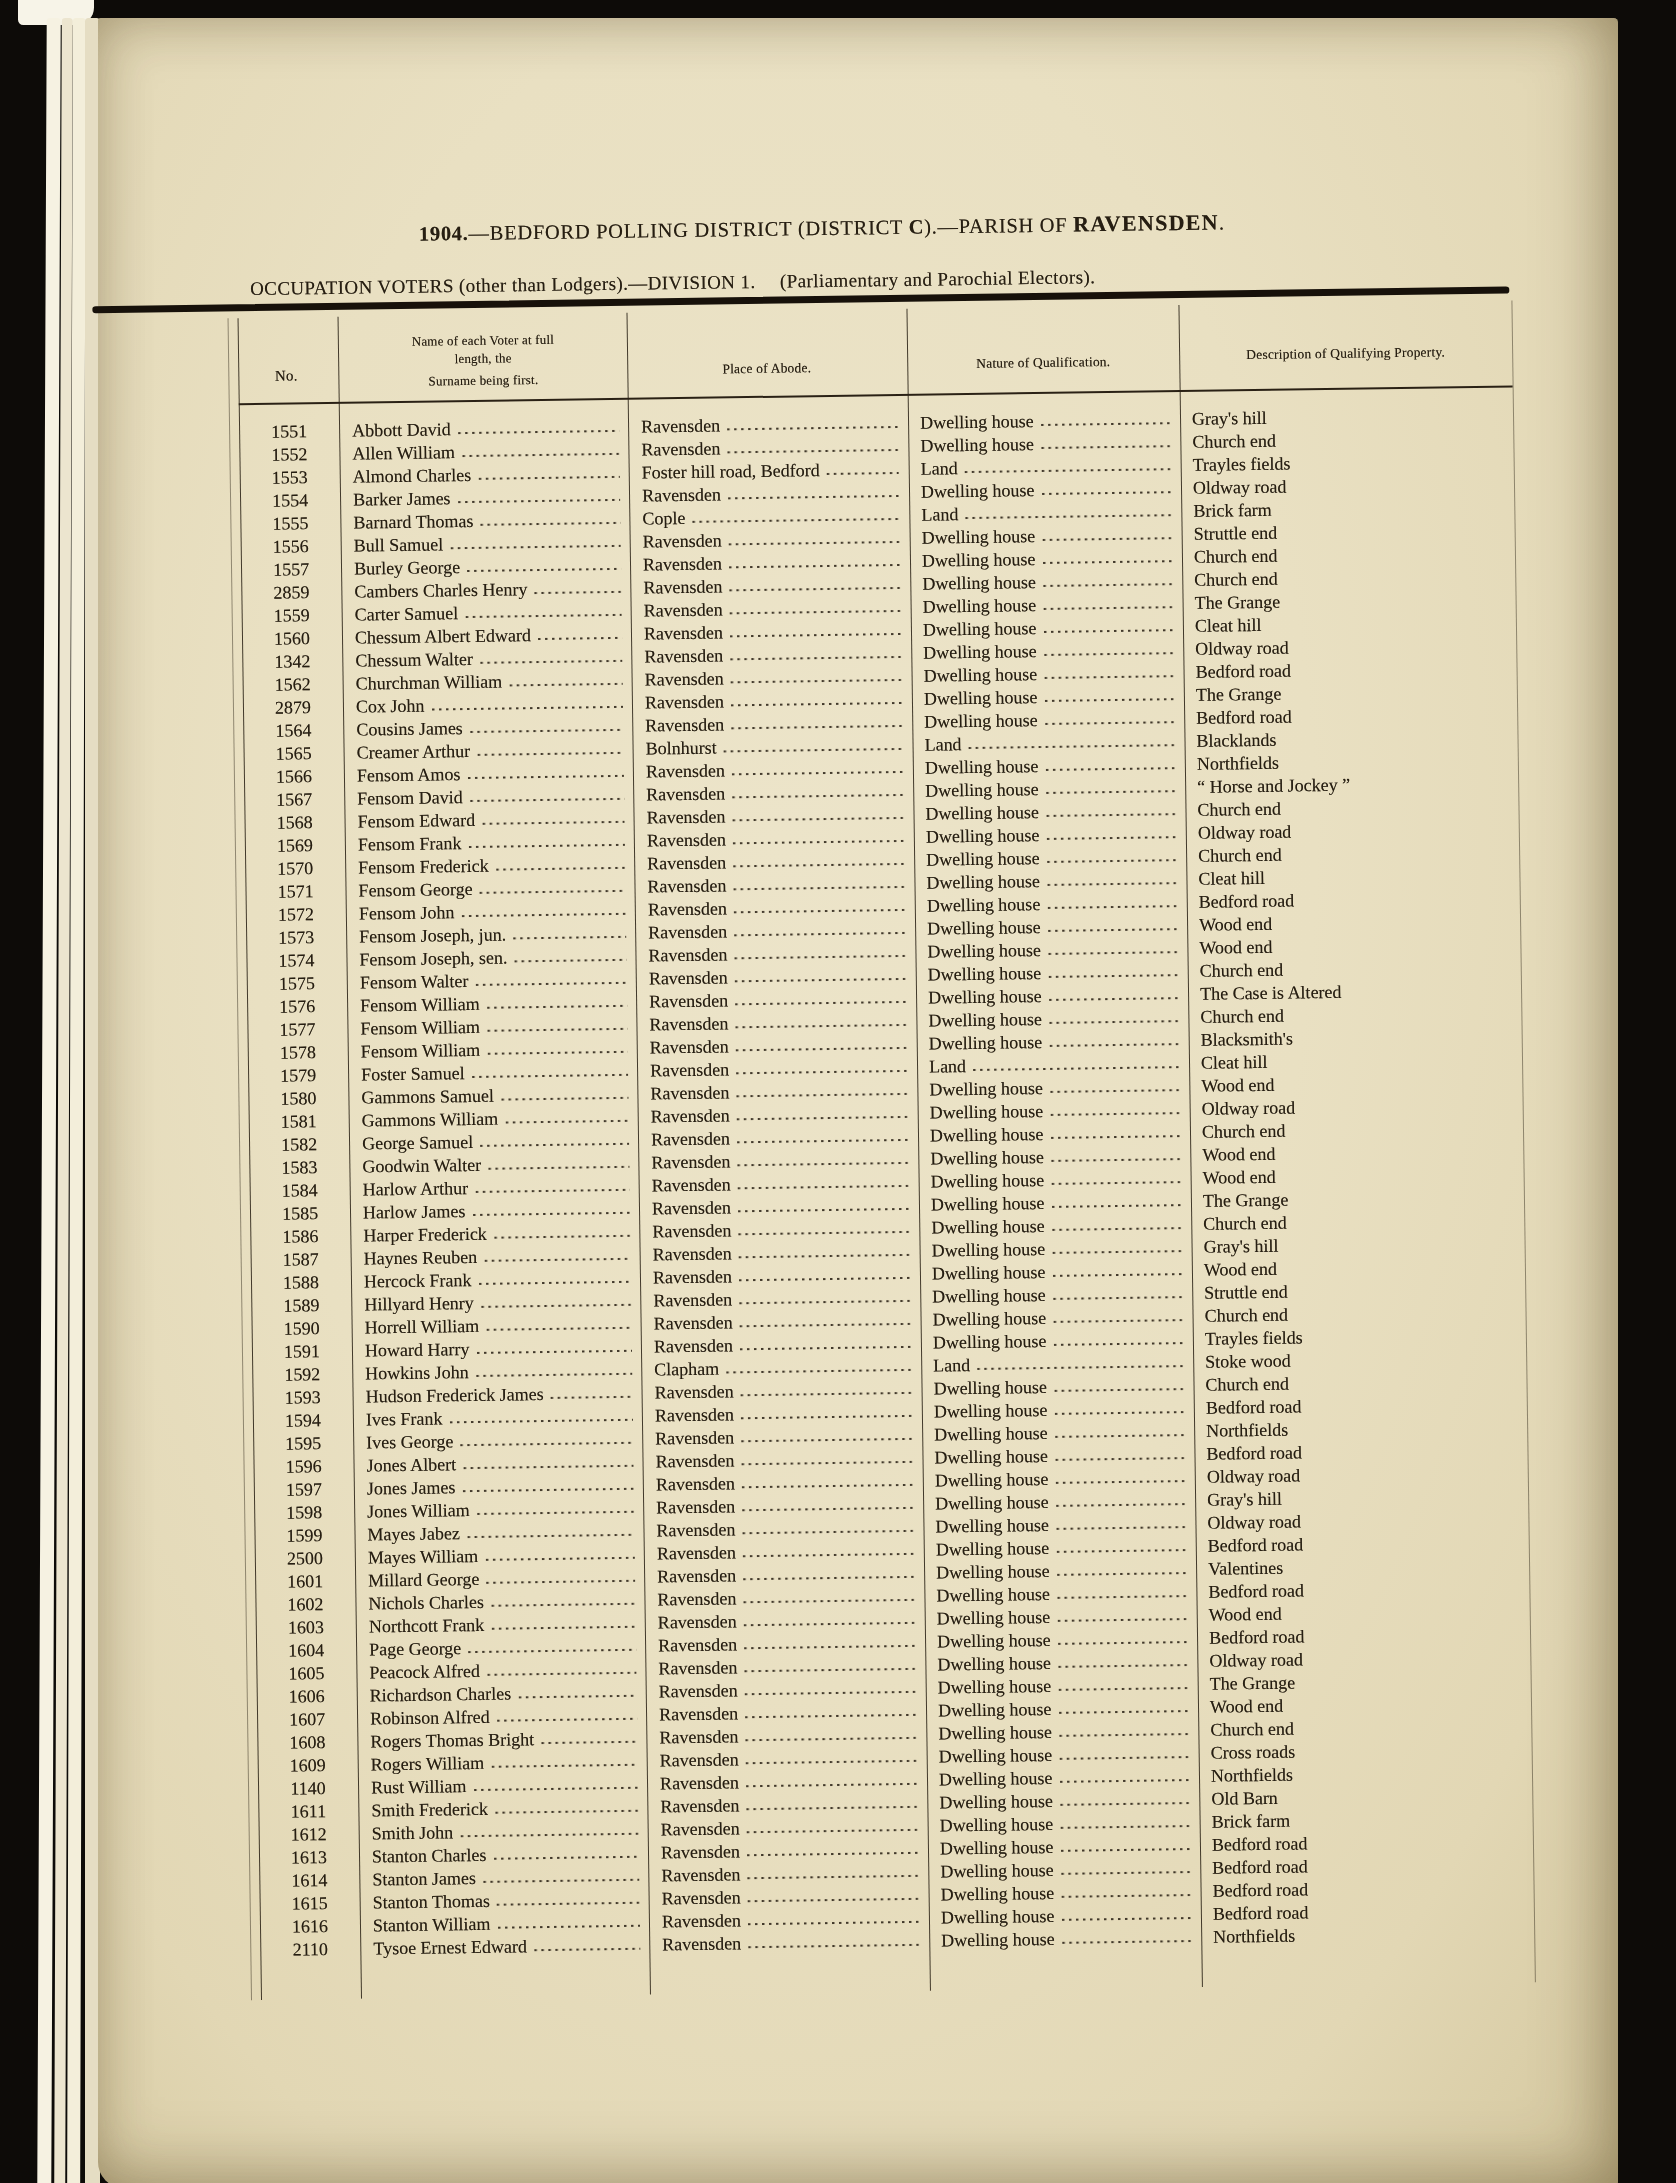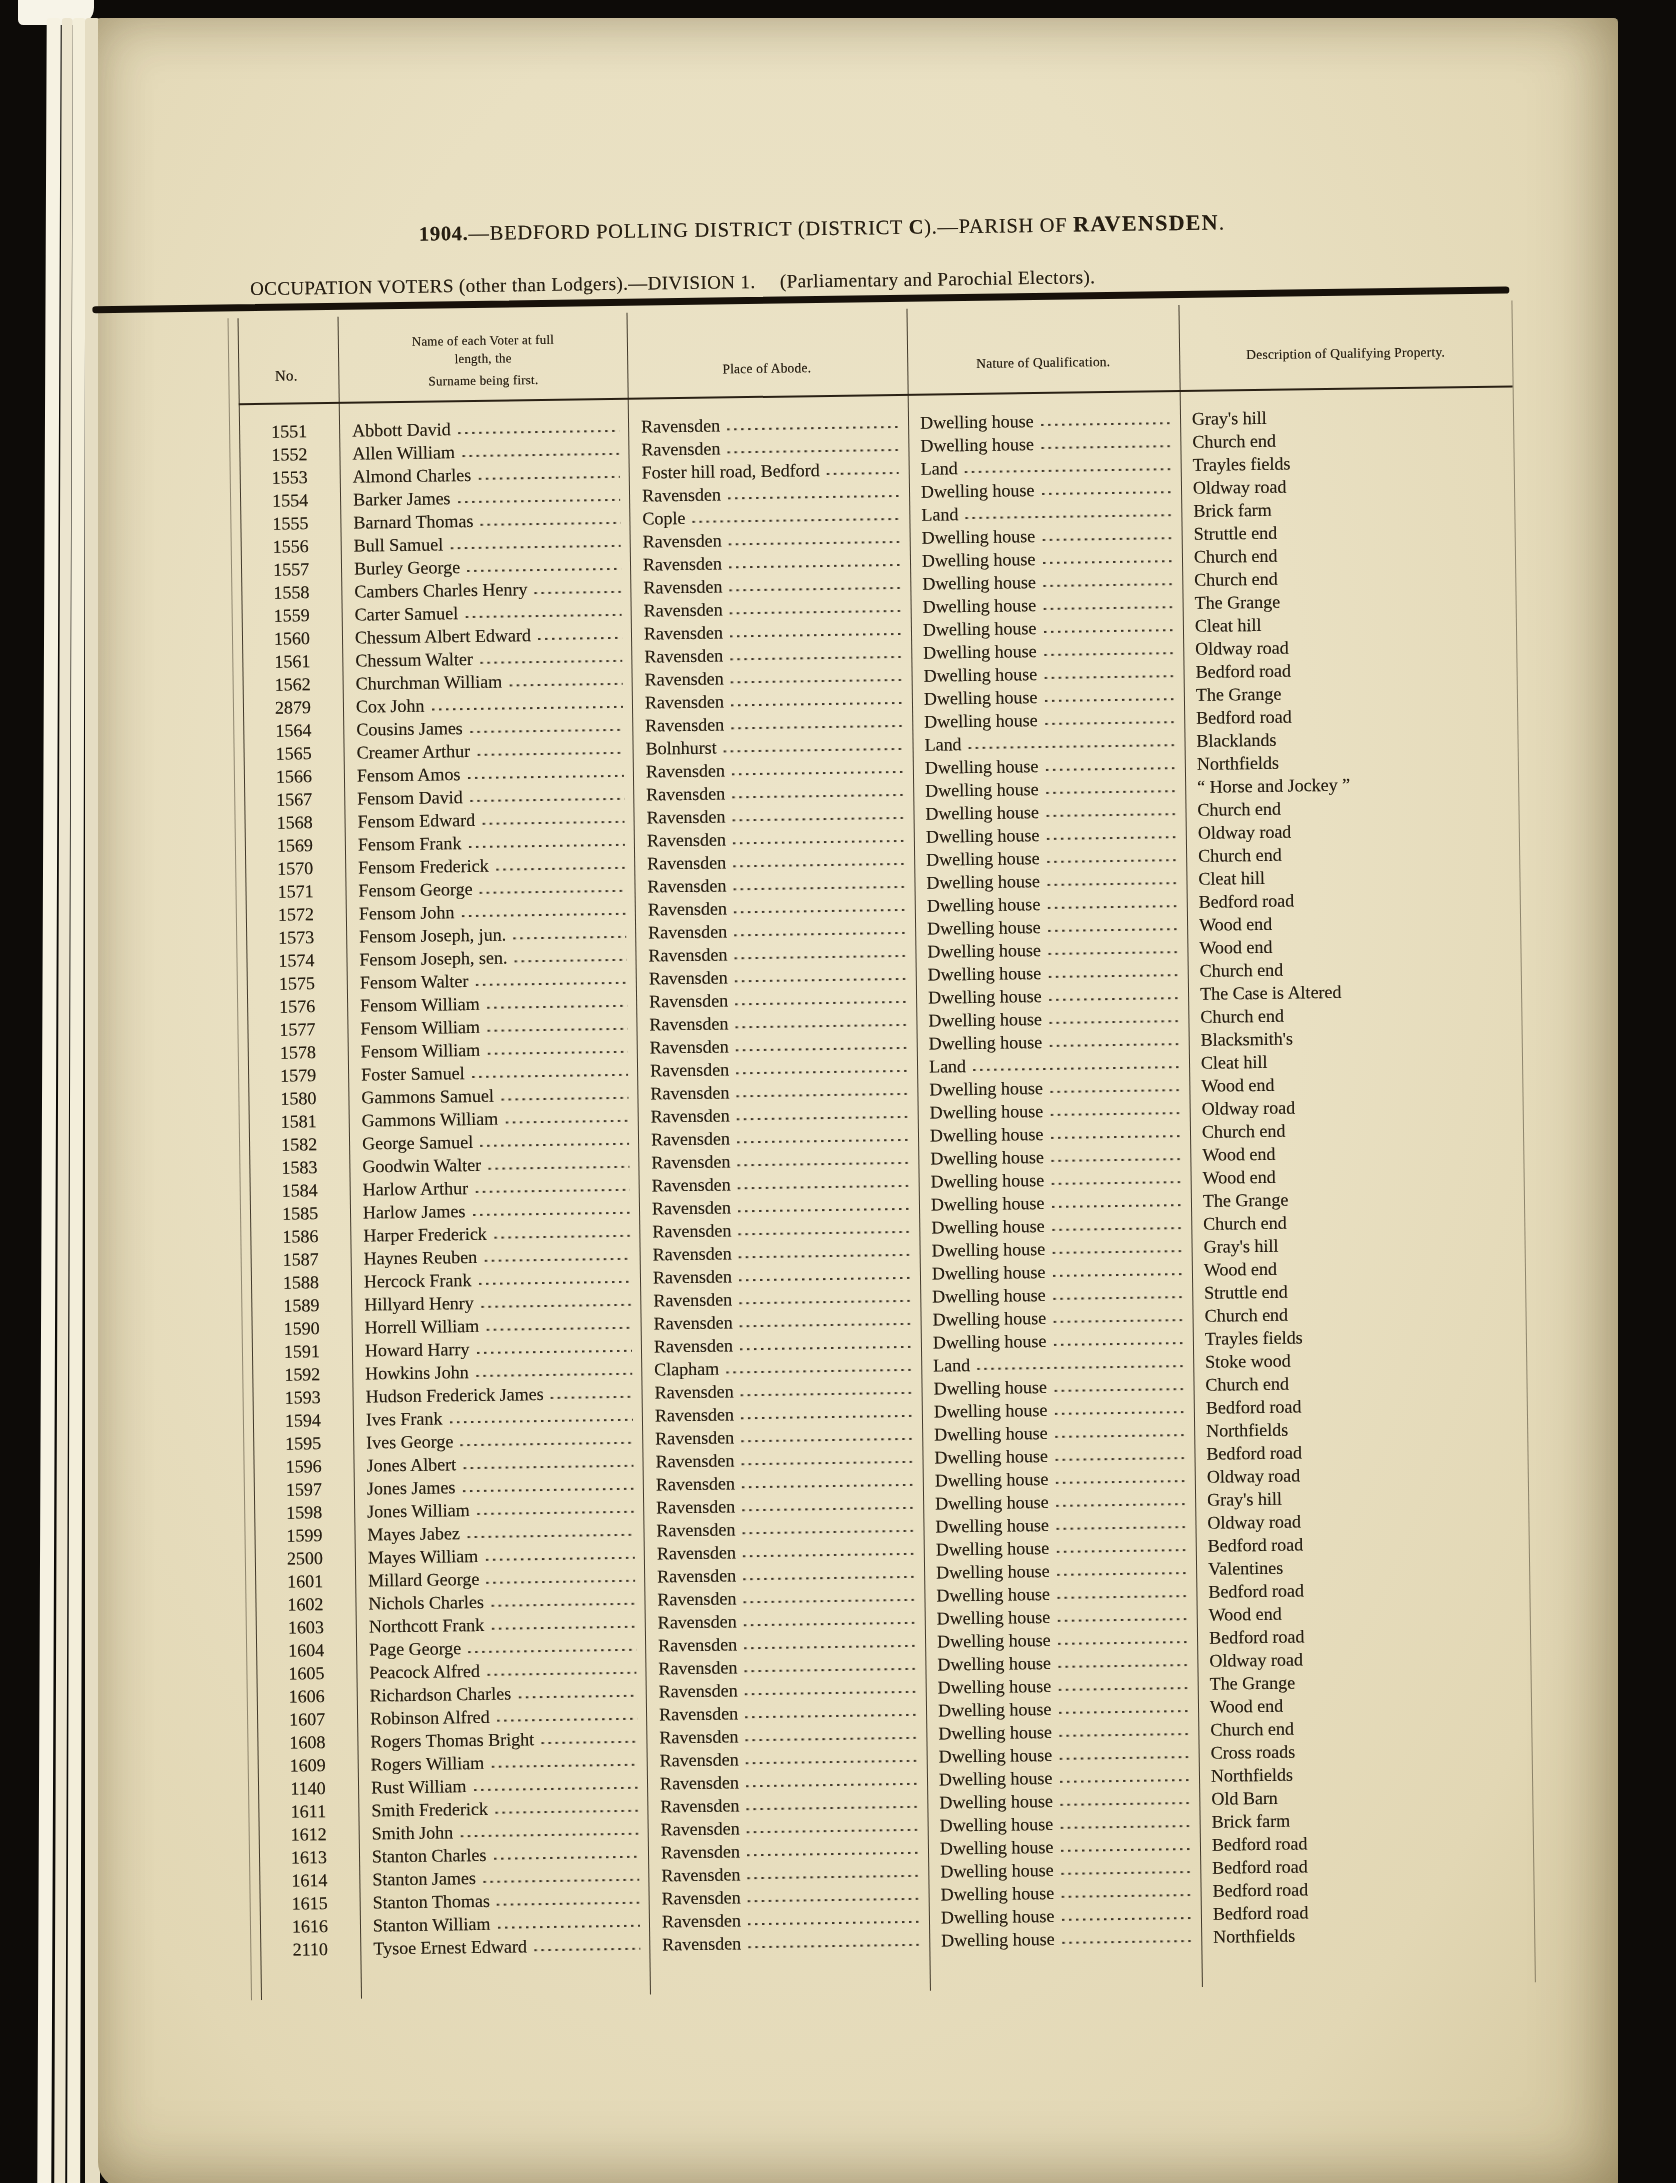--- a/index.html
+++ b/index.html
@@ -232,21 +232,21 @@
           <span>Dwelling house</span>
           <span class="dots"></span>
         </div>
         <div class="c c-prop">
           <span>Church end</span>
         </div>
       </div>
 
       <div class="row ink">
         <div class="c c-no">
-          <span>1558</span>
+          <span>2859</span>
         </div>
         <div class="c c-name">
           <span>Cambers Charles Henry</span>
           <span class="dots"></span>
         </div>
         <div class="c c-abode">
           <span>Ravensden</span>
           <span class="dots"></span>
         </div>
         <div class="c c-qual">
@@ -295,21 +295,21 @@
           <span>Dwelling house</span>
           <span class="dots"></span>
         </div>
         <div class="c c-prop">
           <span>Cleat hill</span>
         </div>
       </div>
 
       <div class="row ink">
         <div class="c c-no">
-          <span>1561</span>
+          <span>1342</span>
         </div>
         <div class="c c-name">
           <span>Chessum Walter</span>
           <span class="dots"></span>
         </div>
         <div class="c c-abode">
           <span>Ravensden</span>
           <span class="dots"></span>
         </div>
         <div class="c c-qual">

